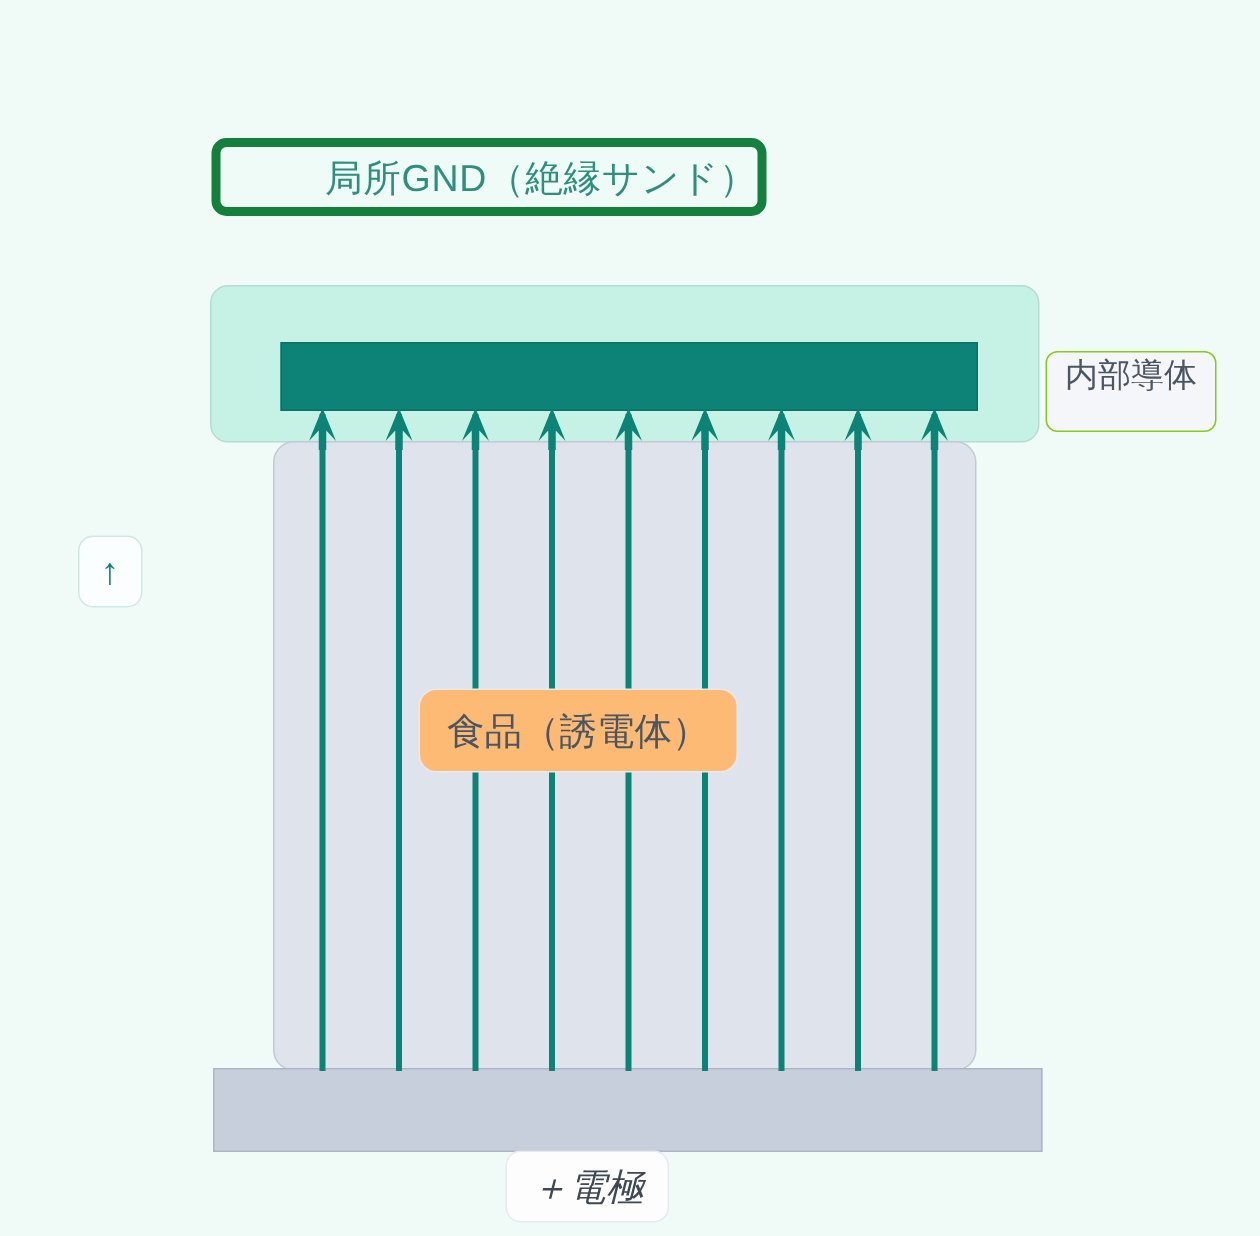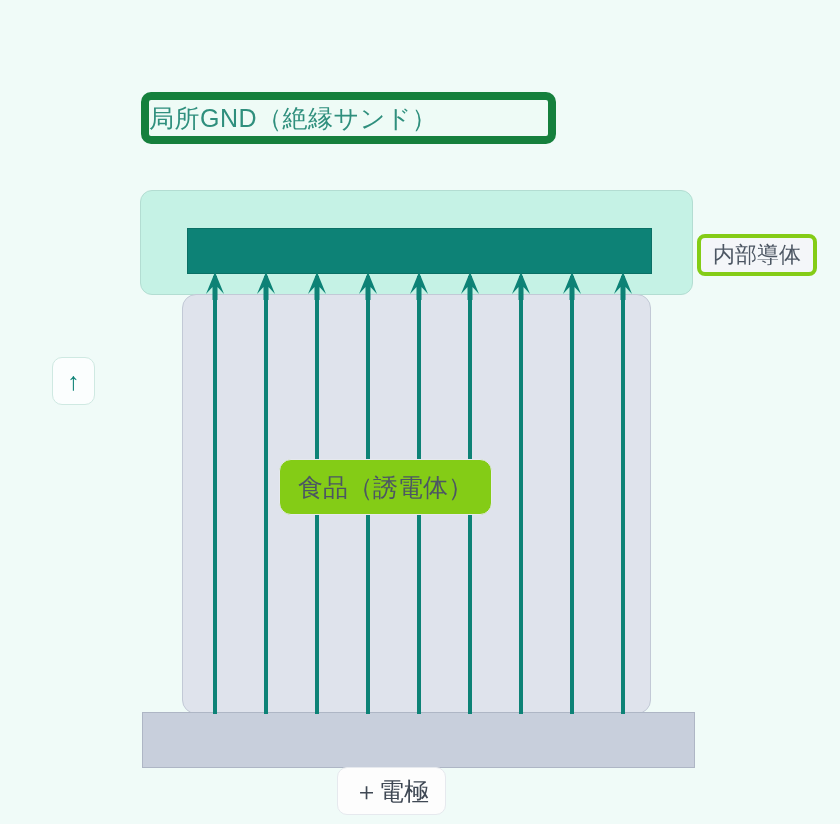--- a/index.html
+++ b/index.html
@@ -19,29 +19,29 @@
     width: 840px;
     height: 824px;
     background: #f0fbf8;
   }
 
   
   .gnd-title {
     position: absolute;
     left: 141px;
     top: 92px;
-    width: 415px;
+    width: 370px;
     height: 52px;
     box-sizing: border-box;
     background: #eefbf6;
-    border: 8px solid #15803d;
+    border: 6px solid #15803d;
     border-radius: 10px;
     display: flex;
     align-items: center;
-    justify-content: flex-start;
+    justify-content: flex-end;
     color: #2f8f7d;
     font-size: 25px;
     letter-spacing: 0.5px;
     white-space: nowrap;
   }
 
   
   .gnd-panel {
     position: absolute;
     left: 140px;
@@ -63,28 +63,28 @@
     height: 44px;
     background: #0d8276;
     border: 1.5px solid #0b7065;
   }
 
   
   .label-inner-conductor {
     position: absolute;
     left: 697px;
     top: 234px;
-    height: 42px;
+    height: 54px;
     padding: 0 12px;
     box-sizing: border-box;
     background: #f4f6f9;
-    border: 4px solid #84cc16;
+    border: 1px solid #84cc16;
     border-radius: 8px;
     display: flex;
-    align-items: center;
+    align-items: flex-start;
     justify-content: center;
     color: #4c5663;
     font-size: 22px;
     white-space: nowrap;
   }
 
   
   .food-body {
     position: absolute;
     left: 182px;
@@ -98,21 +98,21 @@
   }
 
   
   .label-food {
     position: absolute;
     left: 279px;
     top: 459px;
     height: 56px;
     padding: 0 18px;
     box-sizing: border-box;
-    background: #84cc16;
+    background: #fdba74;
     border: 1px solid #e6e9ee;
     border-radius: 12px;
     display: flex;
     align-items: center;
     justify-content: center;
     color: #4c5663;
     font-size: 25px;
     white-space: nowrap;
   }
 
@@ -172,20 +172,21 @@
     box-sizing: border-box;
     background: #fdfdfd;
     border: 1px solid #e6e9ee;
     border-radius: 10px;
     display: flex;
     align-items: center;
     justify-content: center;
     color: #3f4854;
     font-size: 25px;
     white-space: nowrap;
+    font-style: italic;
   }
 </style>
 </head>
 <body>
 
 <div id="diagram">
 
   <div class="gnd-title">
     <span>局所GND（絶縁サンド）</span>
   </div>

